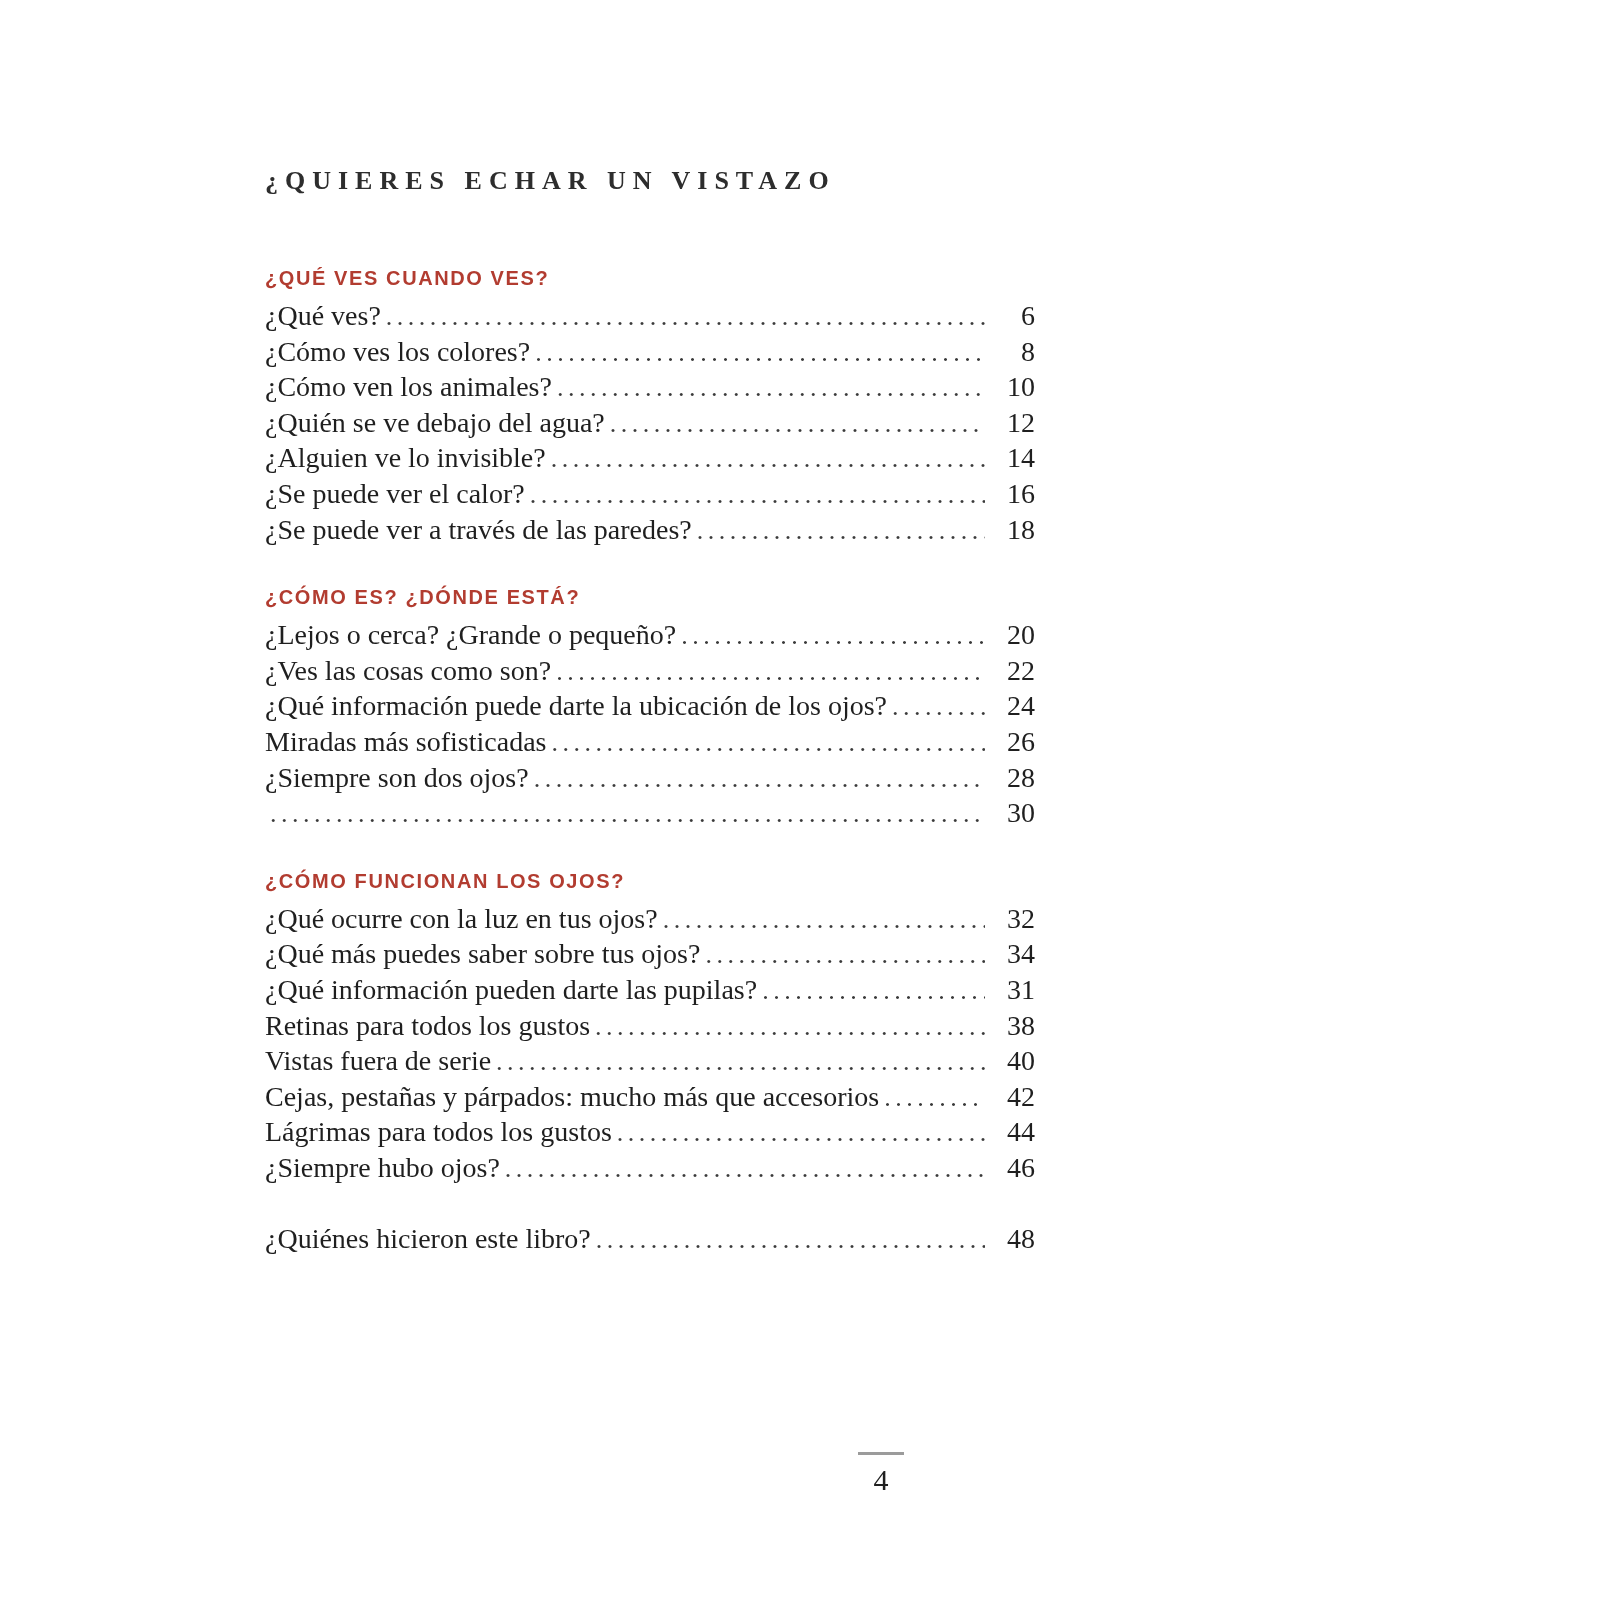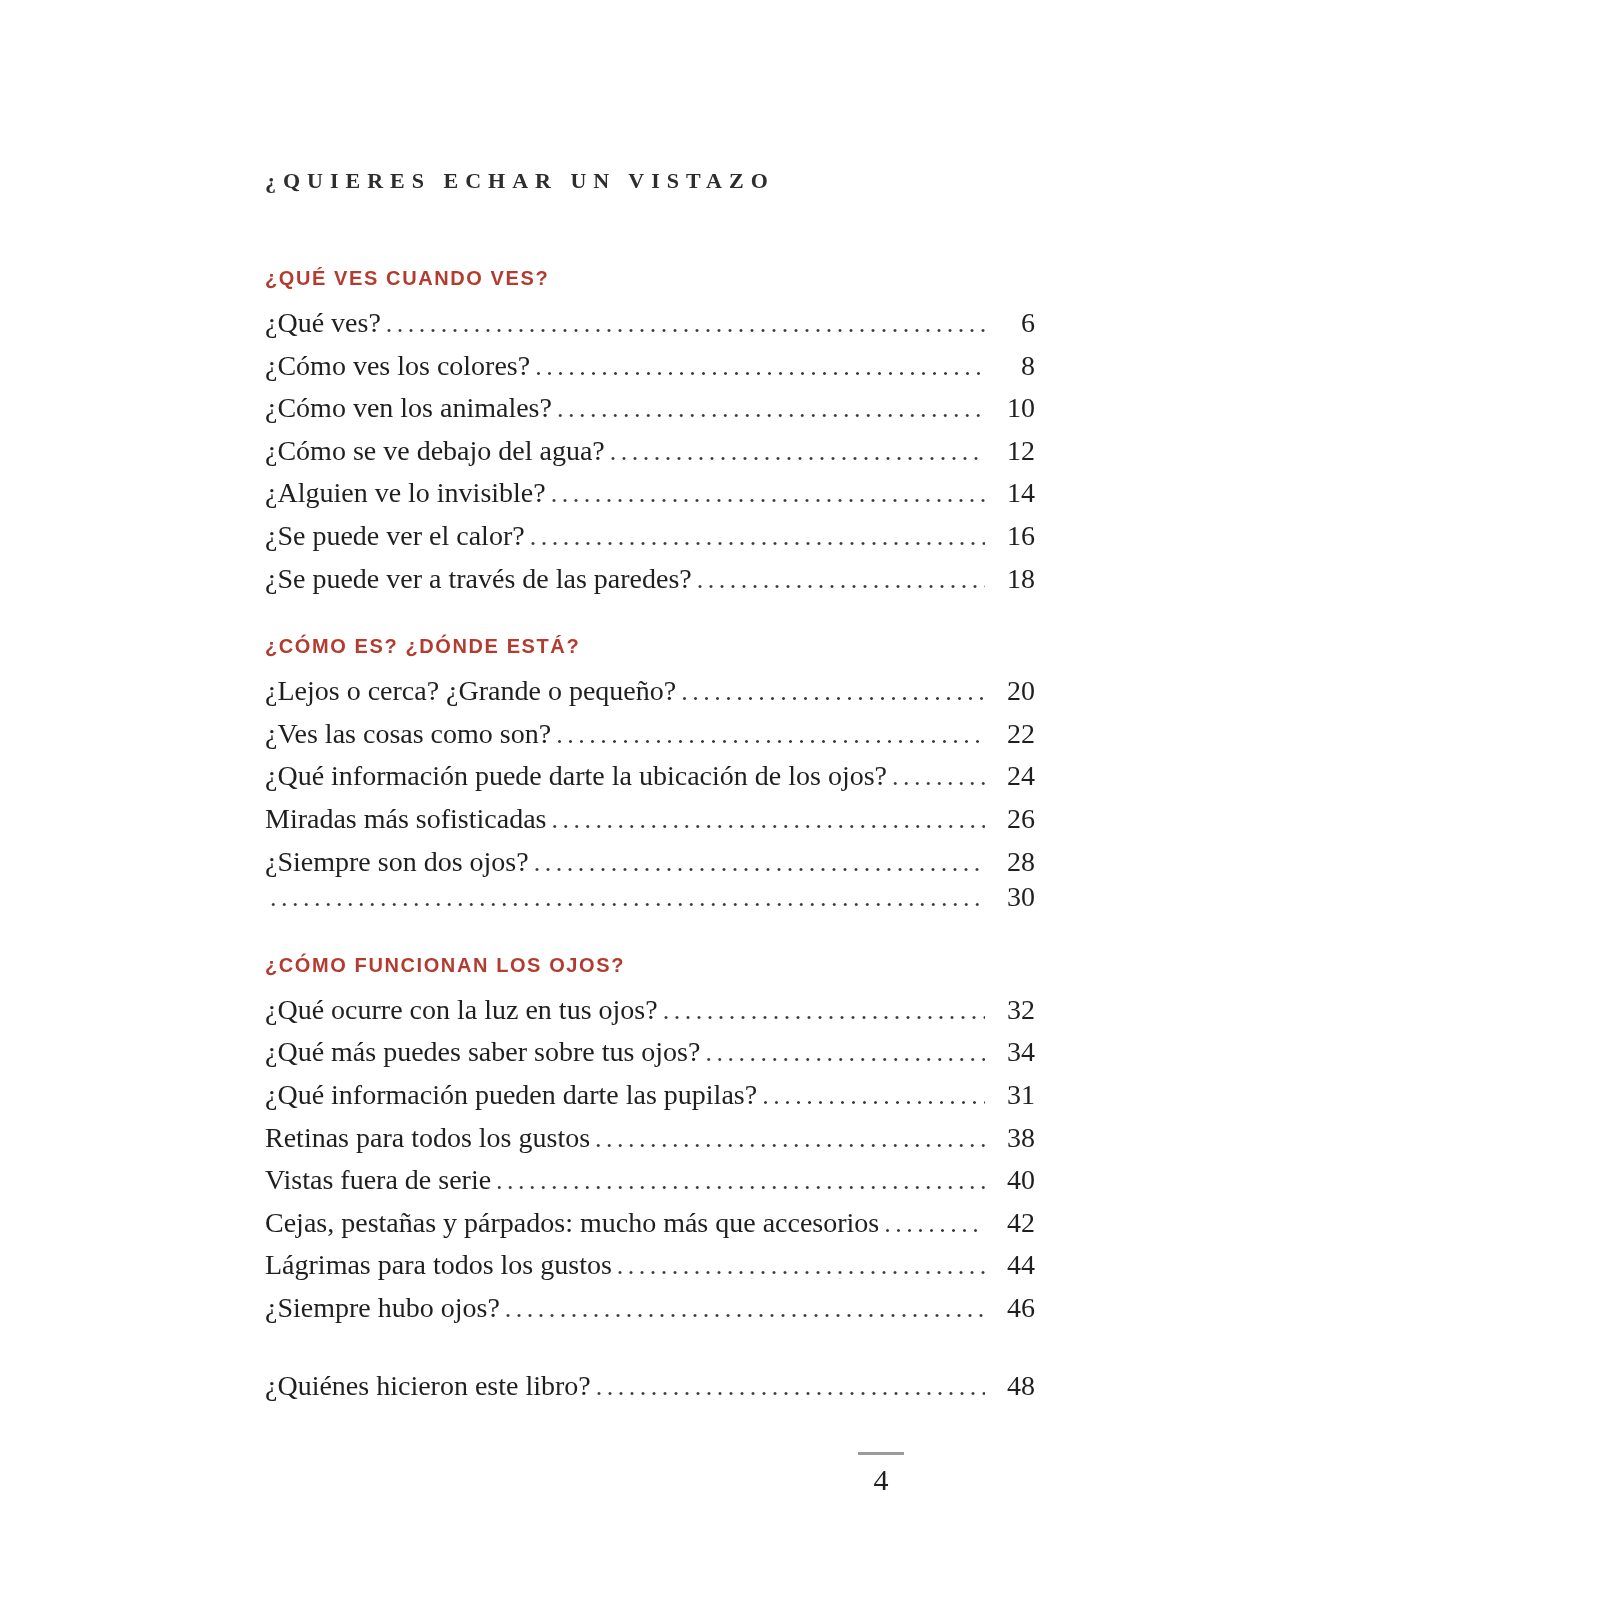--- a/index.html
+++ b/index.html
@@ -20,21 +20,21 @@
     inset: 0;
     background: #ffffff;
   }
   .content {
     position: absolute;
     left: 265px;
     top: 162px;
     width: 770px;
   }
   .book-title {
-    font-size: 22px;
+    font-size: 26px;
     font-weight: 700;
     letter-spacing: 7px;
     line-height: 37px;
     color: #2d2d2d;
     margin-bottom: 68px;
   }
   .section {
     margin-top: 38px;
   }
   .section:first-of-type {
@@ -51,21 +51,20 @@
   .toc-row {
     display: flex;
     align-items: baseline;
     font-size: 28px;
     line-height: 34.6px;
     color: #1f1f1f;
     white-space: nowrap;
   }
   .entry-title {
     flex: 0 0 auto;
-    margin-top: 7px;
   }
   .dot-leader {
     flex: 1 1 auto;
     overflow: hidden;
     min-width: 18px;
     margin: 0 6px 0 5px;
     letter-spacing: 4.5px;
     color: #3a3a3a;
     font-size: 26px;
   }
@@ -121,21 +120,21 @@
     <span class="entry-page">8</span>
   </div>
 
   <div class="toc-row">
     <span class="entry-title">¿Cómo ven los animales?</span>
     <span class="dot-leader" aria-hidden="true">................................................................................................................................................................</span>
     <span class="entry-page">10</span>
   </div>
 
   <div class="toc-row">
-    <span class="entry-title">¿Cómo se ve debajo del agua?</span>
+    <span class="entry-title">¿Quién se ve debajo del agua?</span>
     <span class="dot-leader" aria-hidden="true">................................................................................................................................................................</span>
     <span class="entry-page">12</span>
   </div>
 
   <div class="toc-row">
     <span class="entry-title">¿Alguien ve lo invisible?</span>
     <span class="dot-leader" aria-hidden="true">................................................................................................................................................................</span>
     <span class="entry-page">14</span>
   </div>
 

